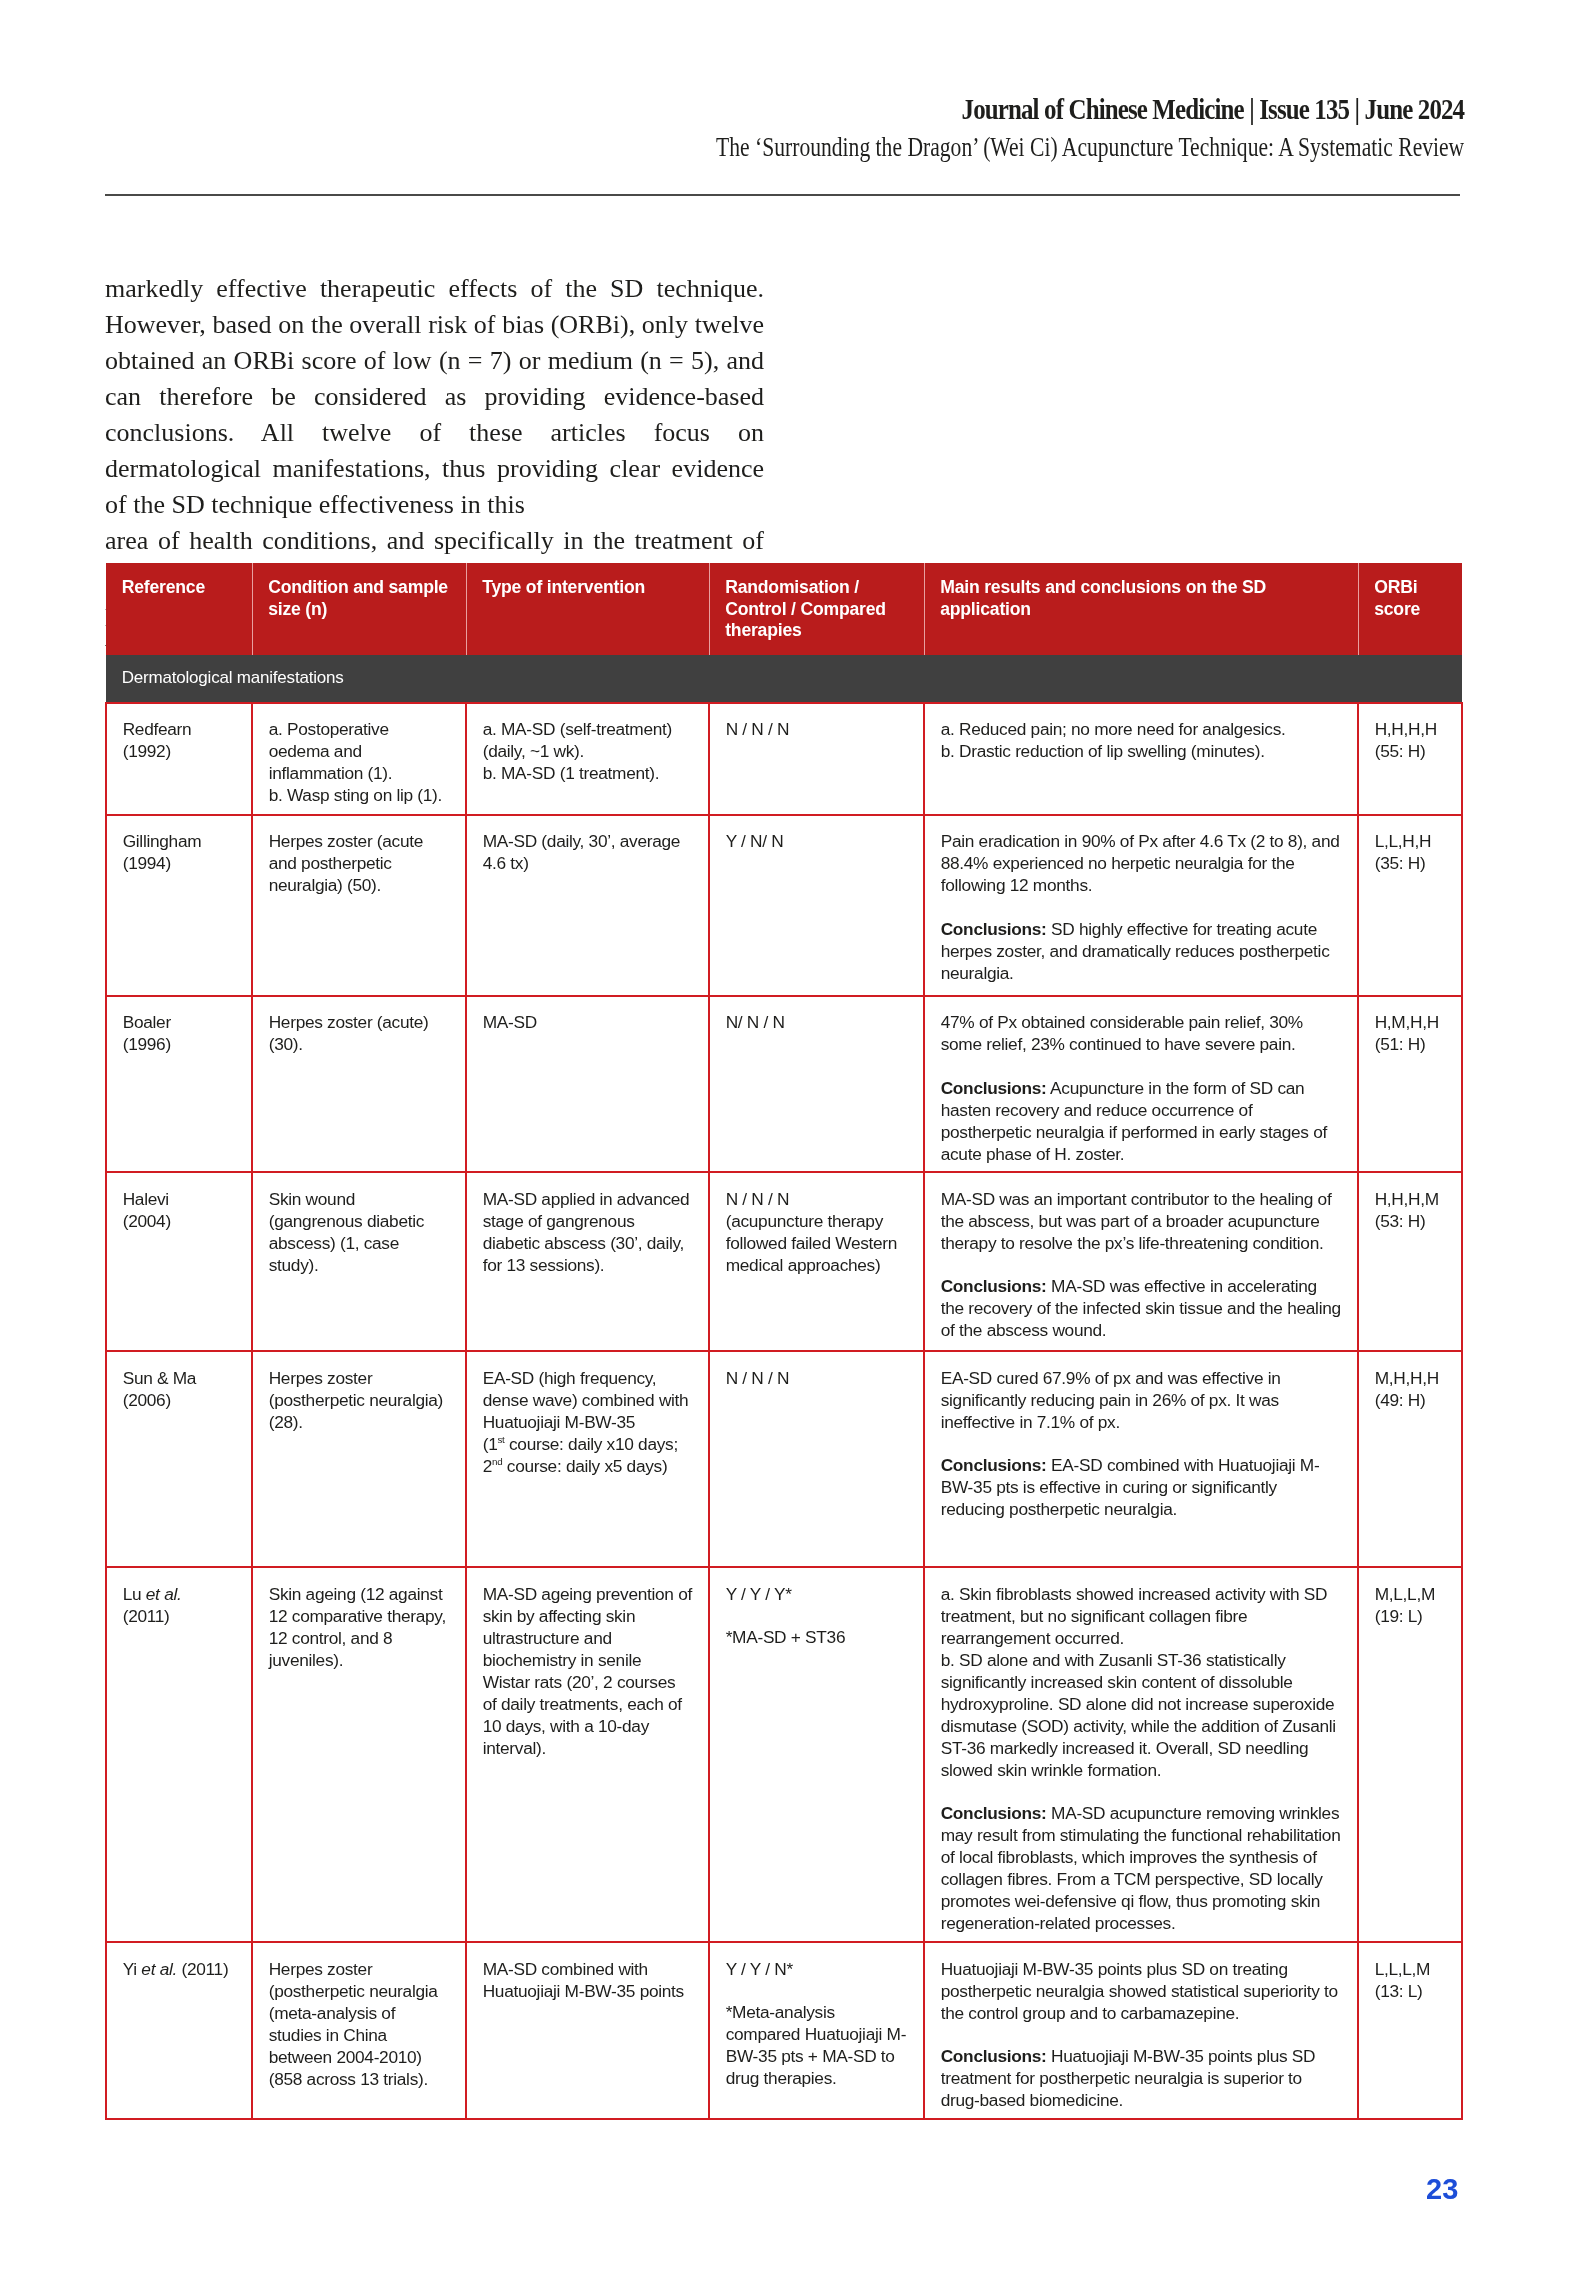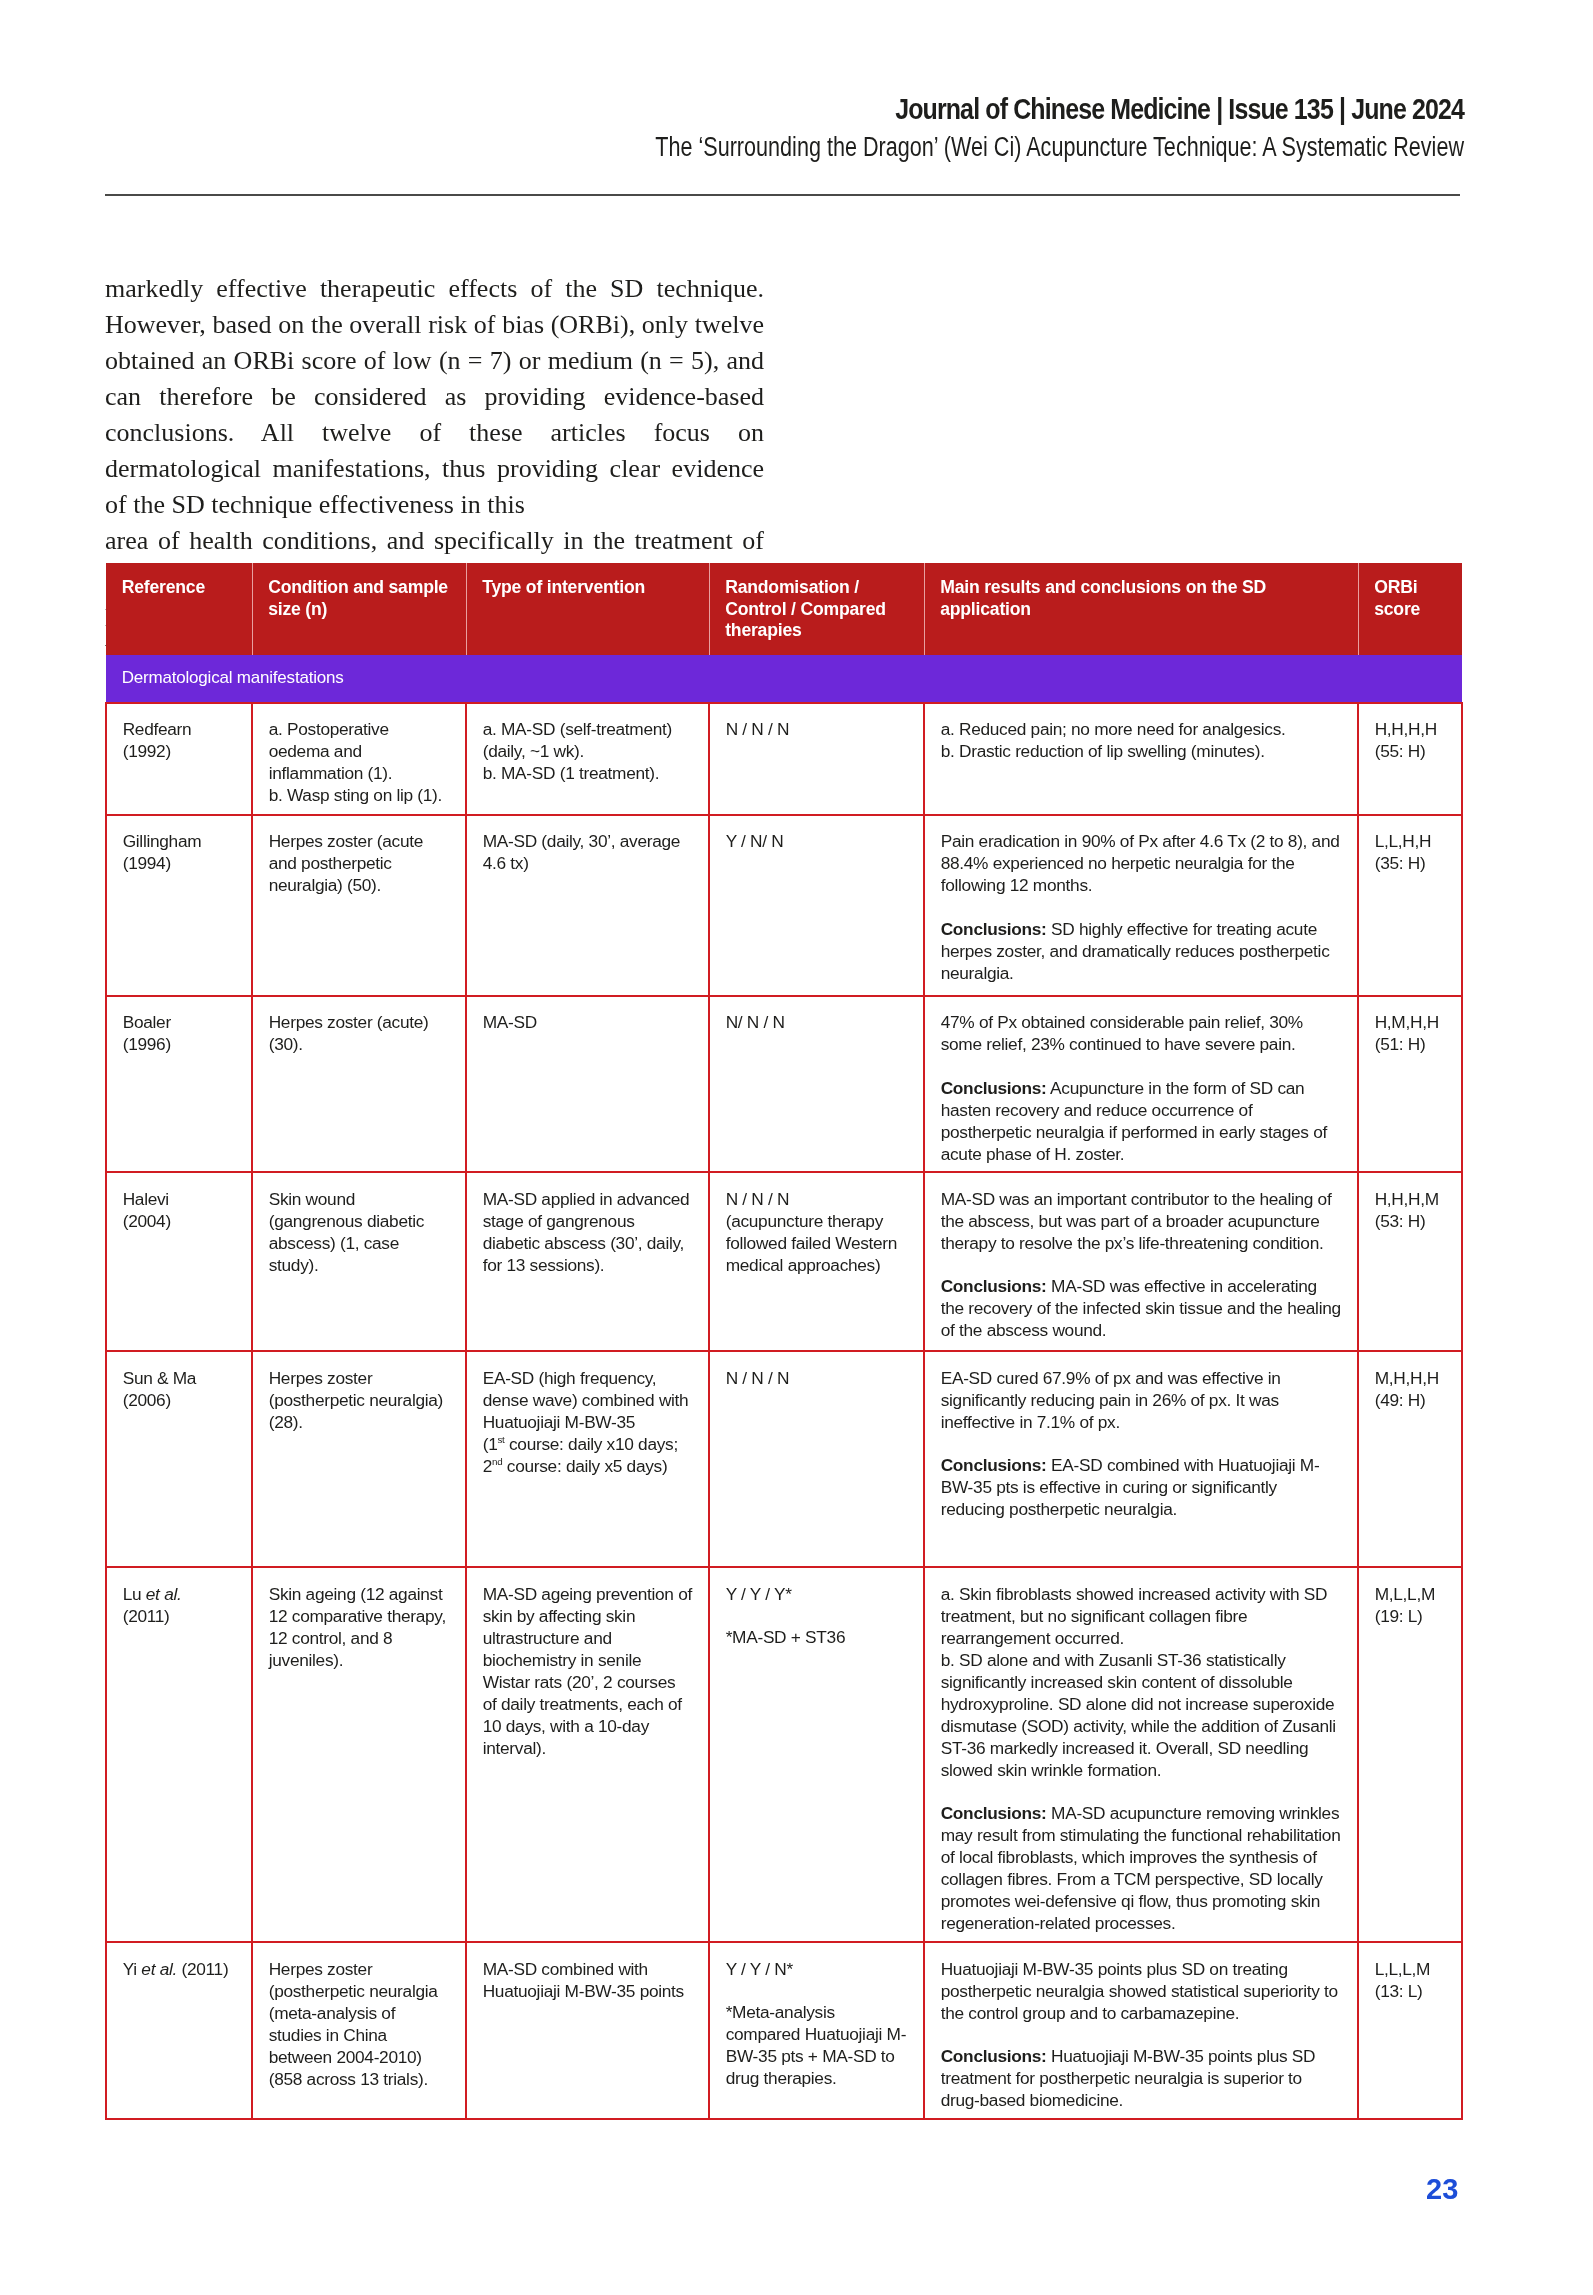--- a/index.html
+++ b/index.html
@@ -1,36 +1,36 @@
 <!DOCTYPE html>
 <html style="font-size:10.4px"><head>
 <meta charset="utf-8">
 <style>
   html, body { margin: 0; padding: 0; background: #ffffff; }
   body { width: 1594px; height: 2295px; position: relative; overflow: hidden; color: #1e1e1c; }
-  .running-head { position: absolute; right: 130px; top: 91px; text-align: right; font-family: Liberation Sans, sans-serif; }
+  .running-head { position: absolute; right: 130px; top: 91px; text-align: right; font-family: Liberation Serif, serif; }
   .journal-line { font-size: 29px; font-weight: bold; letter-spacing: -1px; line-height: 37px; color: #1e1e1c; transform: scaleX(0.86); transform-origin: right center; white-space: nowrap; }
   .article-title { font-size: 27px; line-height: 37px; color: #1e1e1c; transform: scaleX(0.80); transform-origin: right center; white-space: nowrap; margin-top: 1.3px; }
   .head-rule { position: absolute; left: 105px; width: 1355px; top: 194px; height: 2px; background: #4a4a48; }
 
   .body-cols { position: absolute; top: 271px; left: 105px; width: 1355px; display: flex; justify-content: space-between; flex-direction: column; }
   .col { width: 659px; font-family: "Liberation Serif", "DejaVu Serif", serif; font-size: 26px; line-height: 36px; text-align: justify; color: #1e1e1c; }
   .col p { margin: 0; }
 
   table.review { position: absolute; left: 105px; top: 563px; width: 1355px; border-collapse: collapse; table-layout: fixed; font-family: "Liberation Sans", "DejaVu Sans", sans-serif; }
   table.review col.c1 { width: 146px; }
   table.review col.c2 { width: 214px; }
   table.review col.c3 { width: 243px; }
   table.review col.c4 { width: 215px; }
   table.review col.c5 { width: 434px; }
   table.review col.c6 { width: 104px; }
   thead th { background: #b91c1c; color: #ffffff; font-weight: bold; font-size: 17.6px; line-height: 21.5px; text-align: left; vertical-align: top; padding: 14.3px 15.7px 0 15.7px; height: 78px; border-left: 1.3px solid #e8a0a0; border-right: 1.3px solid #e8a0a0; letter-spacing: -0.2px; }
   thead th:first-child { border-left: none; }
   thead th:last-child { border-right: none; }
-  tr.section-row td { background: #6d28d9; color: #ffffff; font-size: 17px; line-height: 21px; padding: 11.7px 15.7px; height: 23.5px; border: none; letter-spacing: -0.2px; }
+  tr.section-row td { background: #404040; color: #ffffff; font-size: 17px; line-height: 21px; padding: 11.7px 15.7px; height: 23.5px; border: none; letter-spacing: -0.2px; }
   tbody td { border: 2px solid #d11c22; vertical-align: top; font-size: 17.3px; line-height: 22px; padding: 14.3px 15.7px 6.5px 15.7px; color: #1e1e1c; letter-spacing: -0.3px; }
   tbody td .para { display: block; }
   tbody td .gap { display: block; height: 21.5px; }
   .conc-label { font-weight: bold; }
   .ital { font-style: italic; }
   sup { font-size: 9.8px; line-height: 0; }
   .page-number { position: absolute; left: 1426px; top: 2173px; font-family: "Liberation Sans", "DejaVu Sans", sans-serif; font-weight: bold; font-size: 29px; color: #1d4ed8; }
 </style>
 </head>
 <body>

